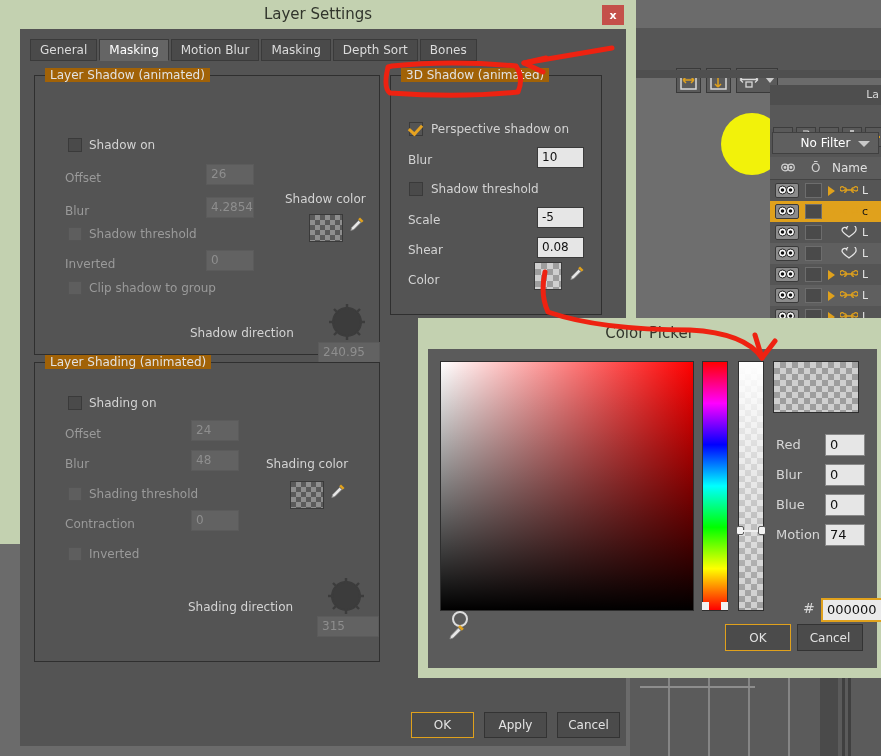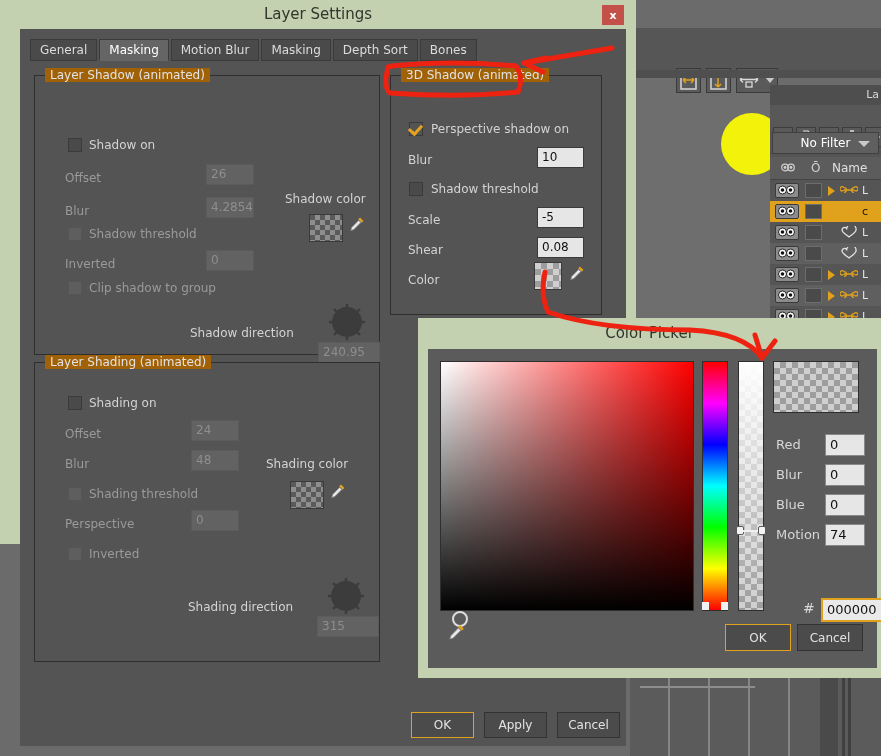--- a/index.html
+++ b/index.html
@@ -418,21 +418,21 @@
 
       <span class="fld-label dis" style="left:30px;top:64px;">Offset</span>
       <div class="txtbox dis" style="left:156px;top:57px;width:48px;">24</div>
 
       <span class="fld-label dis" style="left:30px;top:94px;">Blur</span>
       <div class="txtbox dis" style="left:156px;top:87px;width:48px;">48</div>
 
       <div class="cbox dis" style="left:33px;top:124px;"></div>
       <span class="fld-label dis" style="left:54px;top:124px;">Shading threshold</span>
 
-      <span class="fld-label dis" style="left:30px;top:154px;">Perspective</span>
+      <span class="fld-label dis" style="left:30px;top:154px;">Contraction</span>
       <div class="txtbox dis" style="left:156px;top:147px;width:48px;">0</div>
 
       <div class="cbox dis" style="left:33px;top:184px;"></div>
       <span class="fld-label dis" style="left:54px;top:184px;">Inverted</span>
 
       <span class="fld-label" style="left:231px;top:94px;">Shading color</span>
       <div class="swatch checker" style="left:255px;top:118px;width:34px;height:28px;"></div>
       <span style="position:absolute;left:293px;top:118px;">
         <svg width="20" height="26" viewBox="0 0 20 26">
             <path d="M13 3.5l3.5 3.5-1.8 1.8-3.5-3.5z" fill="#e0a11c"></path>

